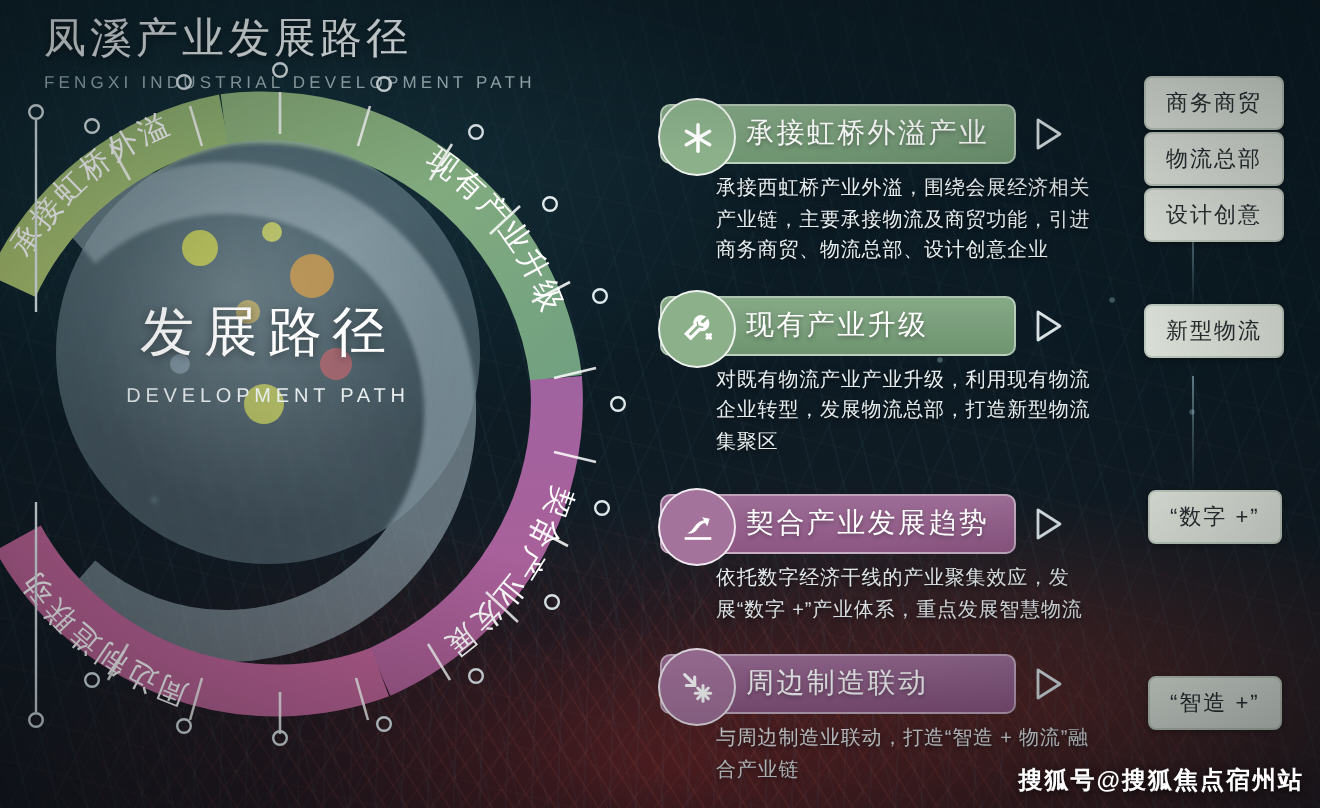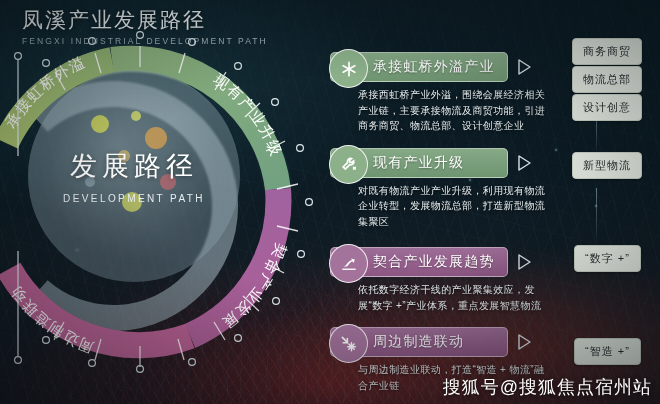--- a/index.html
+++ b/index.html
@@ -75,22 +75,22 @@
   .arrow svg{display:block;}
   .desc{color:#e7eef0;font-size:10px;line-height:1.55;letter-spacing:.4px;margin-top:5px;
     padding-left:28px;width:188px;text-shadow:0 1px 3px rgba(0,0,0,.7);}
 
   
   .tag{position:absolute;background:#e8eee4;border-radius:4px;border:1px solid #c9d3c6;
     color:#2a2f30;font-size:11px;letter-spacing:1px;padding:5px 10px;white-space:nowrap;
     box-shadow:0 1px 3px rgba(0,0,0,.35);}
   .tline{position:absolute;width:1px;background:linear-gradient(180deg,rgba(180,220,230,.55),rgba(180,220,230,0));}
 
-  .watermark{position:absolute;right:8px;bottom:5px;color:#fff;font-size:18px;letter-spacing:1px;
-    font-weight:400;text-shadow:0 1px 4px rgba(0,0,0,.8);}
+  .watermark{position:absolute;right:8px;bottom:5px;color:#fff;font-size:12px;letter-spacing:1px;
+    font-weight:700;text-shadow:0 1px 4px rgba(0,0,0,.8);}
 </style>
 </head>
 <body>
 
 <div class="stage">
 
   <div class="bg-base"></div>
   <div class="bg-grid"></div>
   <div class="bg-dense"></div>
 

